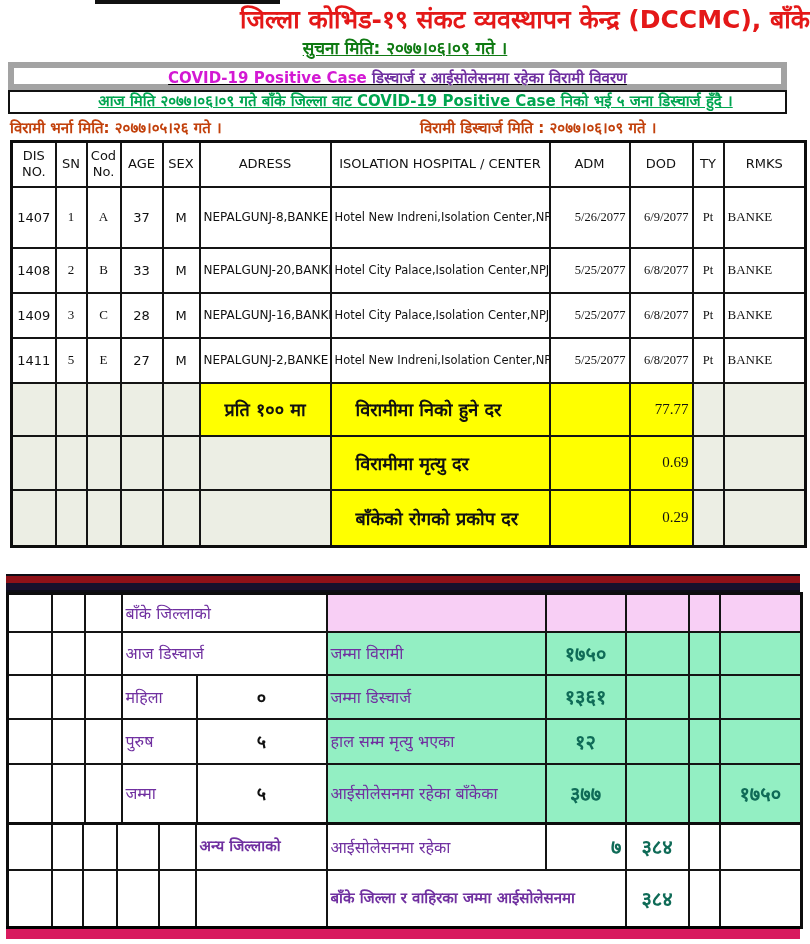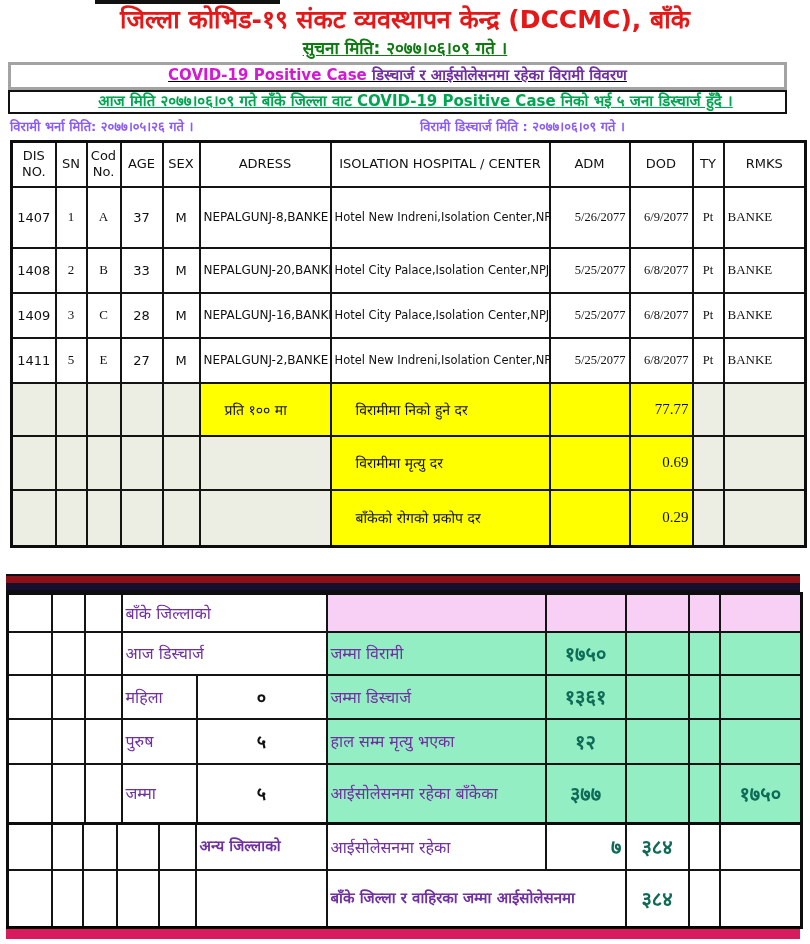--- a/index.html
+++ b/index.html
@@ -2,34 +2,34 @@
 <html><head>
 <meta charset="utf-8">
 <style>
   *{box-sizing:border-box;}
   html,body{margin:0;padding:0;}
   body{width:810px;height:944px;position:relative;background:#ffffff;
        font-family:"DejaVu Sans","Liberation Sans",sans-serif;overflow:hidden;}
   .abs{position:absolute;}
 
   #artifact{left:95px;top:0;width:185px;height:4px;background:#111;}
-  #title{left:0;top:4px;width:810px;text-align:center;color:#e41818;
+  #title{left:0;top:4px;width:810px;text-align:right;color:#e41818;
          font-size:25px;font-weight:bold;line-height:32px;}
   #subtitle{left:0;top:36px;width:810px;text-align:center;color:#0f7a12;
             font-size:17px;font-weight:bold;text-decoration:underline;}
-  #banner1{left:8px;top:62px;width:779px;height:28px;border:3px solid #a3a3a3;
+  #banner1{left:8px;top:62px;width:779px;height:28px;border:6px solid #a3a3a3;
            text-align:center;font-size:15px;font-weight:bold;line-height:21px;}
   #banner1 .inner{text-decoration:underline;}
   .mag{color:#d319d3;}
   .pur{color:#7030a0;}
   #banner2{left:8px;top:90px;width:779px;height:24px;border:2px solid #111;
            text-align:center;font-size:15px;font-weight:bold;line-height:19px;color:#00a550;}
   #banner2 .inner{text-decoration:underline;margin-left:36px;}
-  #dateline{left:8px;top:115px;width:794px;height:24px;color:#8b5cf6;
-            font-size:13px;font-weight:bold;}
+  #dateline{left:8px;top:115px;width:794px;height:24px;color:#c2410c;
+            font-size:15px;font-weight:bold;}
   #admitdate{position:absolute;left:2px;top:2px;}
   #dischargedate{position:absolute;left:412px;top:2px;}
 
   table{border-collapse:collapse;table-layout:fixed;position:absolute;background:#fff;}
   #t1{left:10px;top:140px;width:794px;border:3px solid #0d0d0d;}
   #t2{left:6px;top:592px;width:794px;border:3px solid #0d0d0d;}
   #t3{left:6px;top:822px;width:794px;border:3px solid #0d0d0d;}
   td{border:2px solid #141414;padding:0 3px;overflow:hidden;font-size:13px;
      color:#111;vertical-align:middle;}
   .c{text-align:center;} .r{text-align:right;}
@@ -39,21 +39,21 @@
   .gray{background:#eceee4;}
   .pink{background:#f8cff5;}
   .mint{background:#93efc3;margin-top:16px;}
   .purlbl{color:#7030a0;font-weight:normal;font-size:16px;}
   .purlbl15{color:#7030a0;font-weight:bold;font-size:15px;line-height:1.25;}
   .teal{color:#0f6b57;font-weight:bold;font-size:20px;}
   .blk18{font-size:18px;font-weight:bold;}
   .addr{font-size:12px;white-space:nowrap;}
   .ctr{font-size:11.5px;white-space:nowrap;}
   .date{font-size:12.5px;margin-top:48px;}
-  .ratelbl{font-size:14px;font-weight:normal;padding-left:24px;}
+  .ratelbl{font-size:18px;font-weight:bold;padding-left:24px;}
   .rateval{font-size:15px;}
 
   #sepband{left:6px;top:574px;width:794px;height:18px;
     background:linear-gradient(to bottom,#0d0d16 0 2px,#8f1118 2px 9px,#17102c 9px 16px,#0d0d16 16px 18px);}
   #botband{left:6px;top:926px;width:794px;height:13px;
     background:linear-gradient(to bottom,#000 0 3px,#d81b5f 3px 13px);}
 </style>
 </head>
 <body>
 

